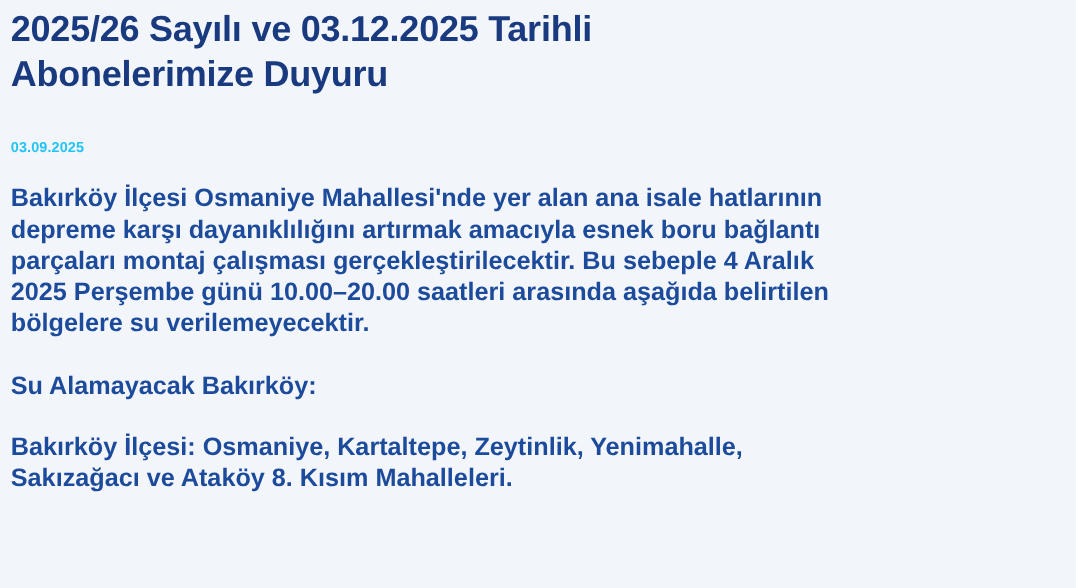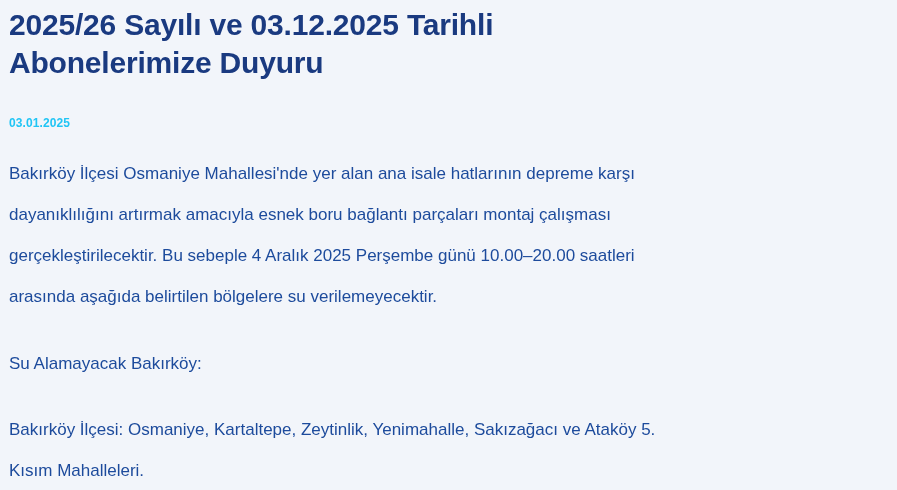--- a/index.html
+++ b/index.html
@@ -48,23 +48,23 @@
     letter-spacing: 0.1px;
     color: #21c5f5;
   }
 
   .body-block {
     margin-top: 23px;
   }
 
   .body-paragraph {
     margin: 0 0 26px 0;
-    font-size: 17px;
-    line-height: 41px;
-    font-weight: 400;
+    font-size: 21px;
+    line-height: 26px;
+    font-weight: 700;
     color: #1d4b9c;
     max-width: 876px;
   }
 
   .body-paragraph:last-child {
     margin-bottom: 0;
   }
 
   .p-intro {
     max-width: 878px;
@@ -84,26 +84,26 @@
   }
 </style>
 </head>
 <body>
 
 <div class="announcement-page">
   <div class="content-wrap">
 
     <h1 class="announcement-title">2025/26 Sayılı ve 03.12.2025 Tarihli Abonelerimize Duyuru</h1>
 
-    <div class="announcement-date">03.01.2025</div>
+    <div class="announcement-date">03.09.2025</div>
 
     <div class="body-block">
 
       <p class="body-paragraph p-intro">Bakırköy İlçesi Osmaniye Mahallesi'nde yer alan ana isale hatlarının depreme karşı dayanıklılığını artırmak amacıyla esnek boru bağlantı parçaları montaj çalışması gerçekleştirilecektir. Bu sebeple 4 Aralık 2025 Perşembe günü 10.00–20.00 saatleri arasında aşağıda belirtilen bölgelere su verilemeyecektir.</p>
 
       <p class="body-paragraph p-regions-heading">Su Alamayacak Bakırköy:</p>
 
-      <p class="body-paragraph p-regions-list">Bakırköy İlçesi: Osmaniye, Kartaltepe, Zeytinlik, Yenimahalle, Sakızağacı ve Ataköy 5. Kısım Mahalleleri.</p>
+      <p class="body-paragraph p-regions-list">Bakırköy İlçesi: Osmaniye, Kartaltepe, Zeytinlik, Yenimahalle, Sakızağacı ve Ataköy 8. Kısım Mahalleleri.</p>
 
 
     </div>
   </div>
 </div>
 
 </body></html>

